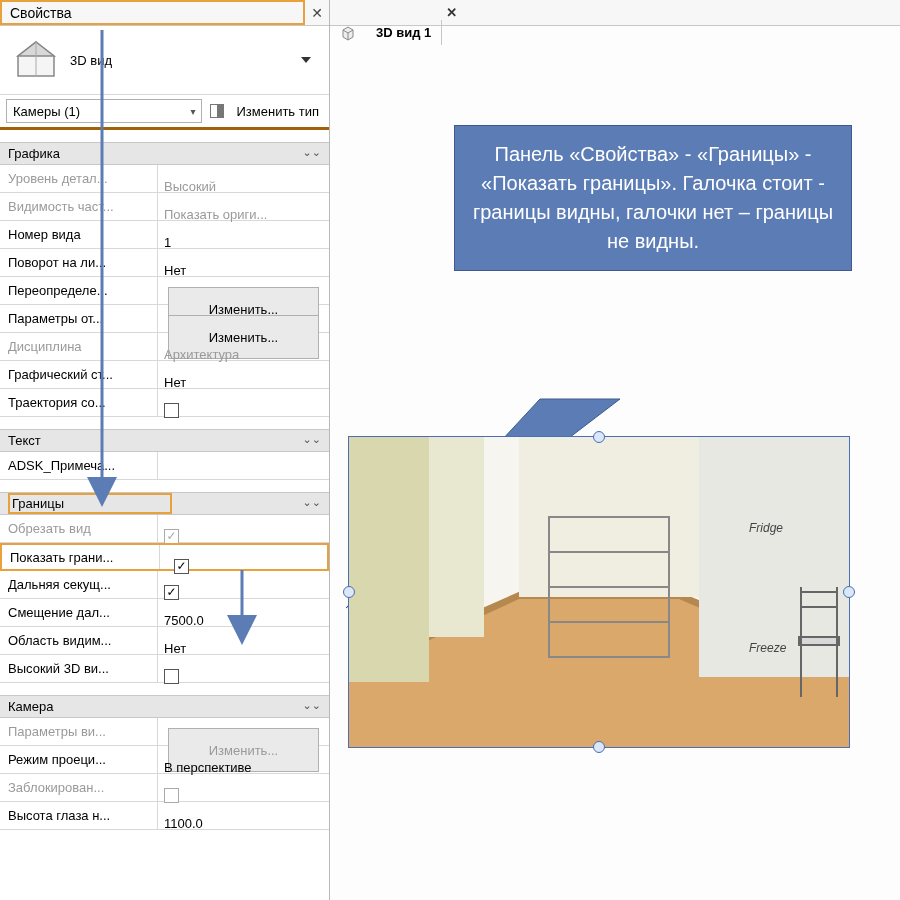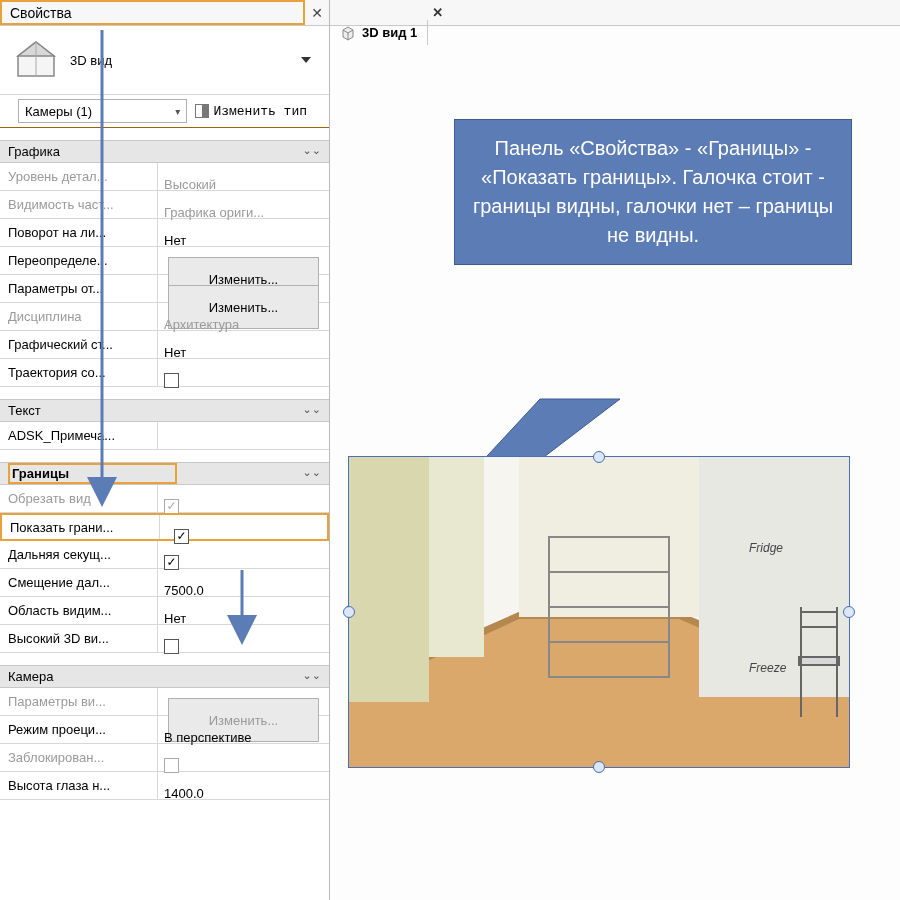--- a/index.html
+++ b/index.html
@@ -11,53 +11,53 @@
 .panel-header { display: flex; align-items: center; height: 26px; border-bottom: 1px solid #c8c8c8; background: #f7f7f7; }
 .panel-title { flex: 1; padding: 3px 8px; font-size: 14px; }
 .panel-close { width: 24px; text-align: center; cursor: pointer; color: #444; font-size: 14px; }
 .hi-orange { border: 2px solid #e9a23b; }
 
 .type-selector { display: flex; align-items: center; padding: 10px 12px; gap: 10px; border-bottom: 1px solid #d8d8d8; }
 .type-icon { width: 48px; height: 48px; display: flex; align-items: center; justify-content: center; }
 .type-dd { flex: 1; display: flex; align-items: center; justify-content: space-between; padding-right: 6px; }
 .tri { width: 0; height: 0; border-left: 5px solid transparent; border-right: 5px solid transparent; border-top: 6px solid #333; }
 
-.instance-row { display: flex; align-items: center; padding: 4px 18px; border-bottom: 1px solid #a16207; gap: 4px; }
+.instance-row { display: flex; align-items: center; padding: 4px 6px; border-bottom: 3px solid #a16207; gap: 4px; }
 .combo { flex: 1; display: flex; align-items: center; justify-content: space-between; border: 1px solid #b0b0b0; padding: 2px 6px; background: #fff; height: 24px; }
 .chev { font-size: 10px; color: #555; }
-.edit-type { display: flex; align-items: center; gap: 4px; padding: 2px 4px; cursor: pointer; font-family: Liberation Mono, monospace; }
+.edit-type { display: flex; align-items: center; gap: 12px; padding: 2px 4px; cursor: pointer; }
 .et-icon { width: 14px; height: 14px; border: 1px solid #777; display: inline-block; background: linear-gradient(90deg,#fff 50%,#777 50%); }
 
 .section-head { background: #e6e6e6; border-top: 1px solid #c8c8c8; border-bottom: 1px solid #c8c8c8; padding: 3px 8px; font-size: 13px; position: relative; margin-top: 12px; }
 .section-head .coll { position: absolute; right: 8px; top: 3px; font-size: 11px; color: #555; }
 
 .prop-row { display: flex; height: 28px; border-bottom: 1px solid #d8d8d8; align-items: stretch; }
 .prop-label { width: 158px; padding: 4px 8px; overflow: hidden; white-space: nowrap; text-overflow: ellipsis; border-right: 1px solid #d8d8d8; display: flex; align-items: center; }
 .prop-value { flex: 1; padding: 21px 6px; display: flex; align-items: center; overflow: hidden; white-space: nowrap; text-overflow: ellipsis; }
 .prop-value.disabled, .prop-label.disabled { color: #9a9a9a; }
 .btn-cell { background: #eaeaea; border: 1px solid #b0b0b0; margin: 10px; justify-content: center; cursor: pointer; }
 .btn-cell.disabled { color:#9a9a9a; }
 .cb { width: 15px; height: 15px; border: 1px solid #555; display: flex; align-items: center; justify-content: center; font-size: 12px; line-height: 1; background: #fff; }
 .cb.disabled { border-color:#aaa; color:#aaa; }
 
 .row-hi { border: 2px solid #e9a23b; gap: 8px; }
 
 
 .viewport { flex: 1; background: #fdfdfd; position: relative; }
 .tab-strip { height: 26px; display: flex; align-items: center; border-bottom: 1px solid #c8c8c8; background: #f7f7f7; }
-.tab { display: flex; align-items: center; gap: 6px; padding: 3px 10px; border-right: 1px solid #c8c8c8; height: 100%; margin-top: 40px; }
+.tab { display: flex; align-items: center; gap: 20px; padding: 3px 10px; border-right: 1px solid #c8c8c8; height: 100%; margin-top: 40px; }
 .tab-close { color: #333; font-weight: bold; cursor: pointer; padding: 0 4px; }
-.view-img { position: absolute; left: 18px; top: 456px; width: 502px; height: 312px; border: 1px solid #4a6fb5; }
+.view-img { position: absolute; left: 18px; top: 436px; width: 502px; height: 312px; border: 1px solid #4a6fb5; }
 .handle { width: 12px; height: 12px; border: 1px solid #4a6fb5; border-radius: 50%; background: #dbe6f6; position: absolute; }
 .h-top { left: 50%; top: -6px; margin-left: -6px; }
 .h-bot { left: 50%; bottom: -6px; margin-left: -6px; }
 .h-left { top: 50%; left: -6px; margin-top: -6px; }
 .h-right { top: 50%; right: -6px; margin-top: -6px; }
 
-.callout { position: absolute; left: 124px; top: 119px; width: 398px; background: #5b7cb5; color: #fff; border: 1px solid #3e5a8e; padding: 14px 16px; font-size: 20px; line-height: 1.45; text-align: center; }
+.callout { position: absolute; left: 124px; top: 125px; width: 398px; background: #5b7cb5; color: #fff; border: 1px solid #3e5a8e; padding: 14px 16px; font-size: 20px; line-height: 1.45; text-align: center; }
 
 .arrow-ann { position: absolute; pointer-events: none; }
 svg { display: block; }
 </style>
 </head>
 <body>
 
 <div class="app">
 
   <div class="props-panel">
@@ -94,21 +94,25 @@
     <div class="section-head">
       <span>Графика</span>
       <span class="coll">⌄⌄</span>
     </div>
     <div class="prop-row">
         <div class="prop-label disabled">Уровень детал...</div>
         <div class="prop-value disabled">Высокий</div>
       </div>
     <div class="prop-row">
         <div class="prop-label disabled">Видимость част...</div>
-        <div class="prop-value disabled">Графика ориги...</div>
+        <div class="prop-value disabled">Показать ориги...</div>
+      </div>
+    <div class="prop-row">
+        <div class="prop-label">Номер вида</div>
+        <div class="prop-value">1</div>
       </div>
     <div class="prop-row">
         <div class="prop-label">Поворот на ли...</div>
         <div class="prop-value">Нет</div>
       </div>
     <div class="prop-row">
         <div class="prop-label">Переопределе...</div>
         <div class="prop-value btn-cell">Изменить...</div>
       </div>
     <div class="prop-row">
@@ -133,21 +137,21 @@
     <div class="section-head">
       <span>Текст</span>
       <span class="coll">⌄⌄</span>
     </div>
     <div class="prop-row">
         <div class="prop-label">ADSK_Примеча...</div>
         <div class="prop-value"></div>
       </div>
 
     <div class="section-head">
-      <span class="hi-orange" style="padding:1px 106px 1px 2px;font-weight:bold;">Границы</span>
+      <span class="hi-orange" style="padding:1px 106px 1px 2px;">Границы</span>
       <span class="coll">⌄⌄</span>
     </div>
     <div class="prop-row">
         <div class="prop-label disabled">Обрезать вид</div>
         <div class="prop-value">
           <span class="cb disabled">✓</span>
         </div>
       </div>
     <div class="prop-row row-hi">
         <div class="prop-label">Показать грани...</div>
@@ -189,21 +193,21 @@
         <div class="prop-value">В перспективе</div>
       </div>
     <div class="prop-row">
         <div class="prop-label disabled">Заблокирован...</div>
         <div class="prop-value">
           <span class="cb disabled"></span>
         </div>
       </div>
     <div class="prop-row">
         <div class="prop-label">Высота глаза н...</div>
-        <div class="prop-value">1400.0</div>
+        <div class="prop-value">1100.0</div>
       </div>
 
   </div>
 
   <div class="viewport">
     <div class="tab-strip">
       <div class="tab">
         <span>
           <svg width="16" height="16" viewBox="0 0 16 16">
               <polygon points="3,5 8,2 13,5 13,12 8,15 3,12" fill="#eee" stroke="#888"></polygon>

